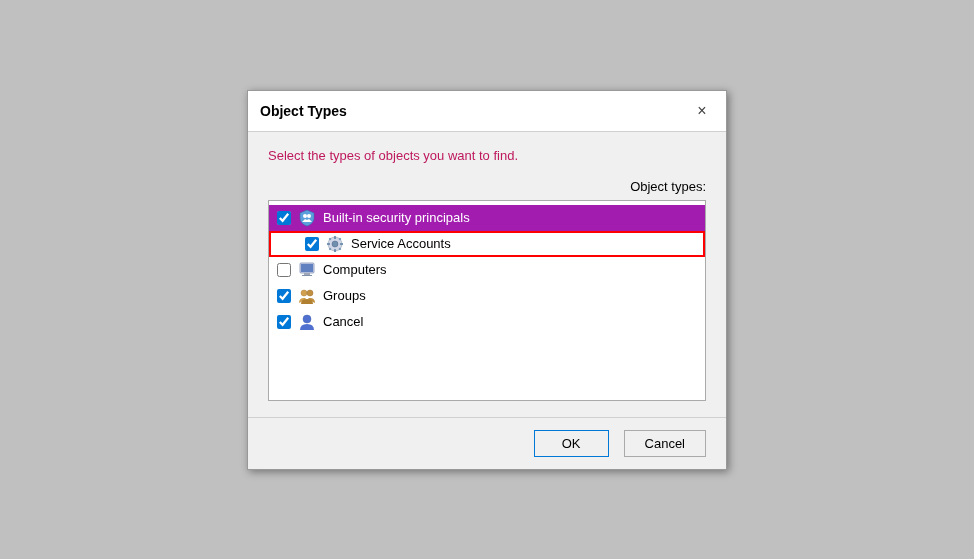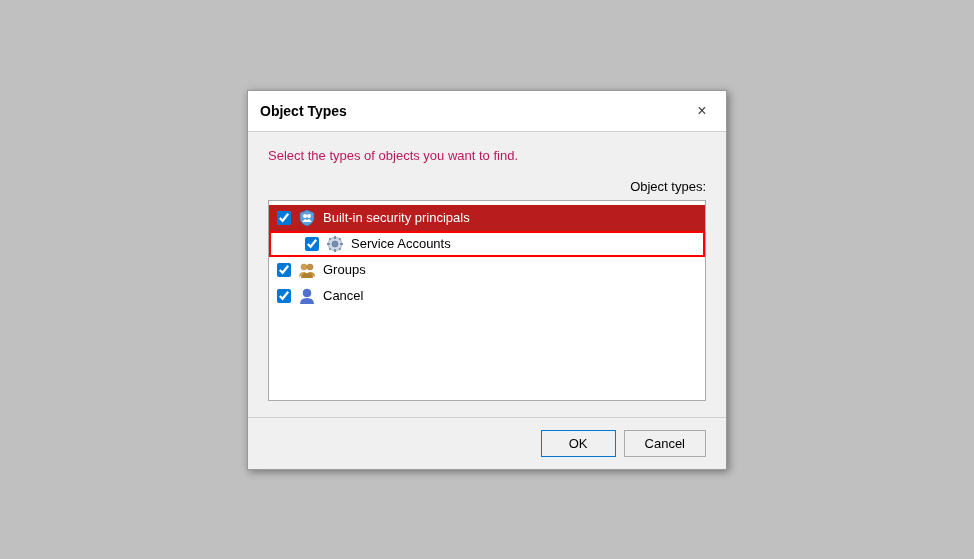--- a/index.html
+++ b/index.html
@@ -90,21 +90,21 @@
 
     .list-item {
       display: flex;
       align-items: center;
       padding: 3px 8px;
       cursor: pointer;
       position: relative;
     }
 
     .list-item.selected {
-      background: #b91c1c;
+      background: #a21caf;
       color: white;
     }
 
     .list-item.highlighted {
       outline: 2px solid red;
       outline-offset: -2px;
       padding-left: 36px;
     }
 
     .list-item input[type="checkbox"] {
@@ -133,21 +133,21 @@
 
     .list-item.selected .item-label {
       color: white;
     }
 
     .dialog-footer {
       padding: 12px 20px;
       display: flex;
       align-items: center;
       justify-content: flex-end;
-      gap: 8px;
+      gap: 15px;
       border-top: 1px solid #d0d0d0;
       background: #f0f0f0;
     }
 
     .btn {
       padding: 5px 20px;
       font-size: 13px;
       border: 1px solid #aaa;
       background: #f0f0f0;
       cursor: pointer;
@@ -209,20 +209,33 @@
             <rect x="14" y="8" width="3" height="2" rx="0.5" fill="#7090b0"></rect>
             <rect x="3" y="3" width="2" height="2" rx="0.5" fill="#7090b0" transform="rotate(45 4 4)"></rect>
             <rect x="13" y="3" width="2" height="2" rx="0.5" fill="#7090b0" transform="rotate(45 14 4)"></rect>
             <rect x="3" y="13" width="2" height="2" rx="0.5" fill="#7090b0" transform="rotate(45 4 14)"></rect>
             <rect x="13" y="13" width="2" height="2" rx="0.5" fill="#7090b0" transform="rotate(45 14 14)"></rect>
           </svg>
         </span>
         <span class="item-label">Service Accounts</span>
       </div>
 
+      <div class="list-item">
+        <input type="checkbox" style="">
+        <span class="item-icon">
+          <svg class="svg-icon" viewBox="0 0 18 18" xmlns="http://www.w3.org/2000/svg">
+
+            <rect x="2" y="2" width="14" height="10" rx="1" fill="#d0d8f0" stroke="#8090b0" stroke-width="0.8"></rect>
+            <rect x="3" y="3" width="12" height="8" fill="#6080c0"></rect>
+            <rect x="6" y="12" width="6" height="2" fill="#a0a8b8"></rect>
+            <rect x="4" y="14" width="10" height="1" fill="#8090a8"></rect>
+          </svg>
+        </span>
+        <span class="item-label">Computers</span>
+      </div>
 
       <div class="list-item">
         <input type="checkbox" checked="" style="">
         <span class="item-icon">
           <svg class="svg-icon" viewBox="0 0 18 18" xmlns="http://www.w3.org/2000/svg">
 
             <circle cx="6" cy="6" r="3" fill="#d0a050" stroke="#b08040" stroke-width="0.5"></circle>
             <circle cx="12" cy="6" r="3" fill="#c09040" stroke="#a07030" stroke-width="0.5"></circle>
             <path d="M1 16 Q1 11 6 11 Q8 11 8 11 Q7 12 7 13 L1 16Z" fill="#d0a050"></path>
             <path d="M17 16 Q17 11 12 11 Q10 11 10 11 Q11 12 11 13 L17 16Z" fill="#c09040"></path>

